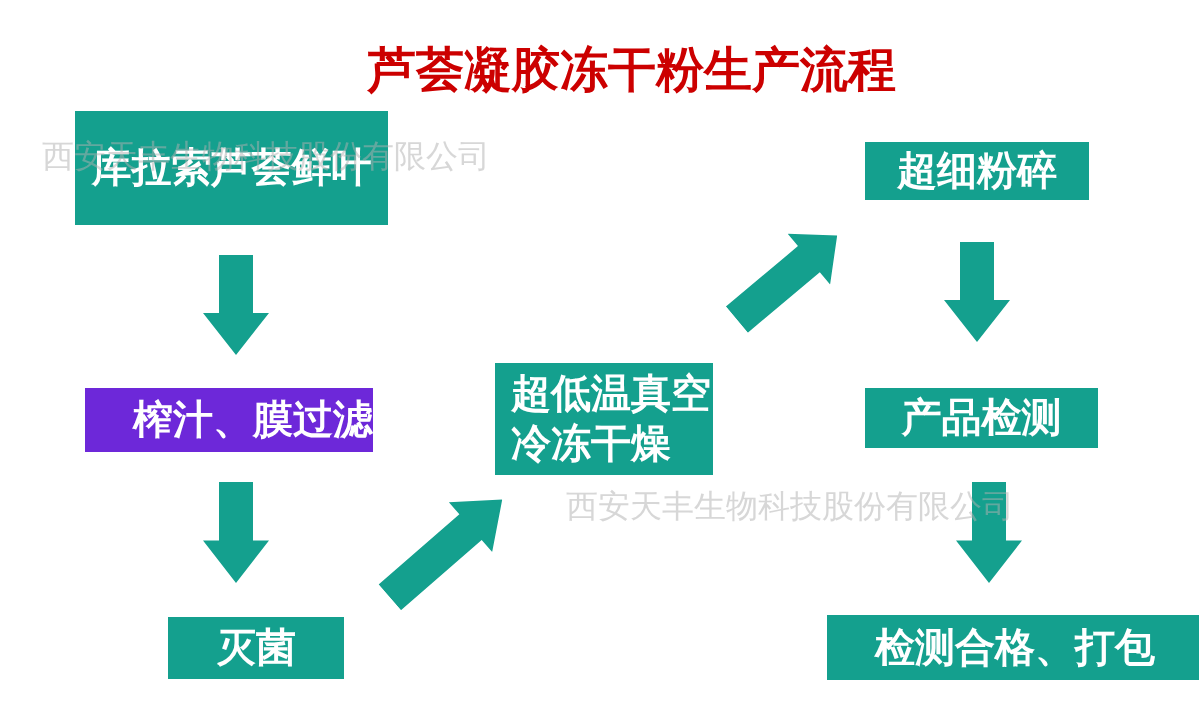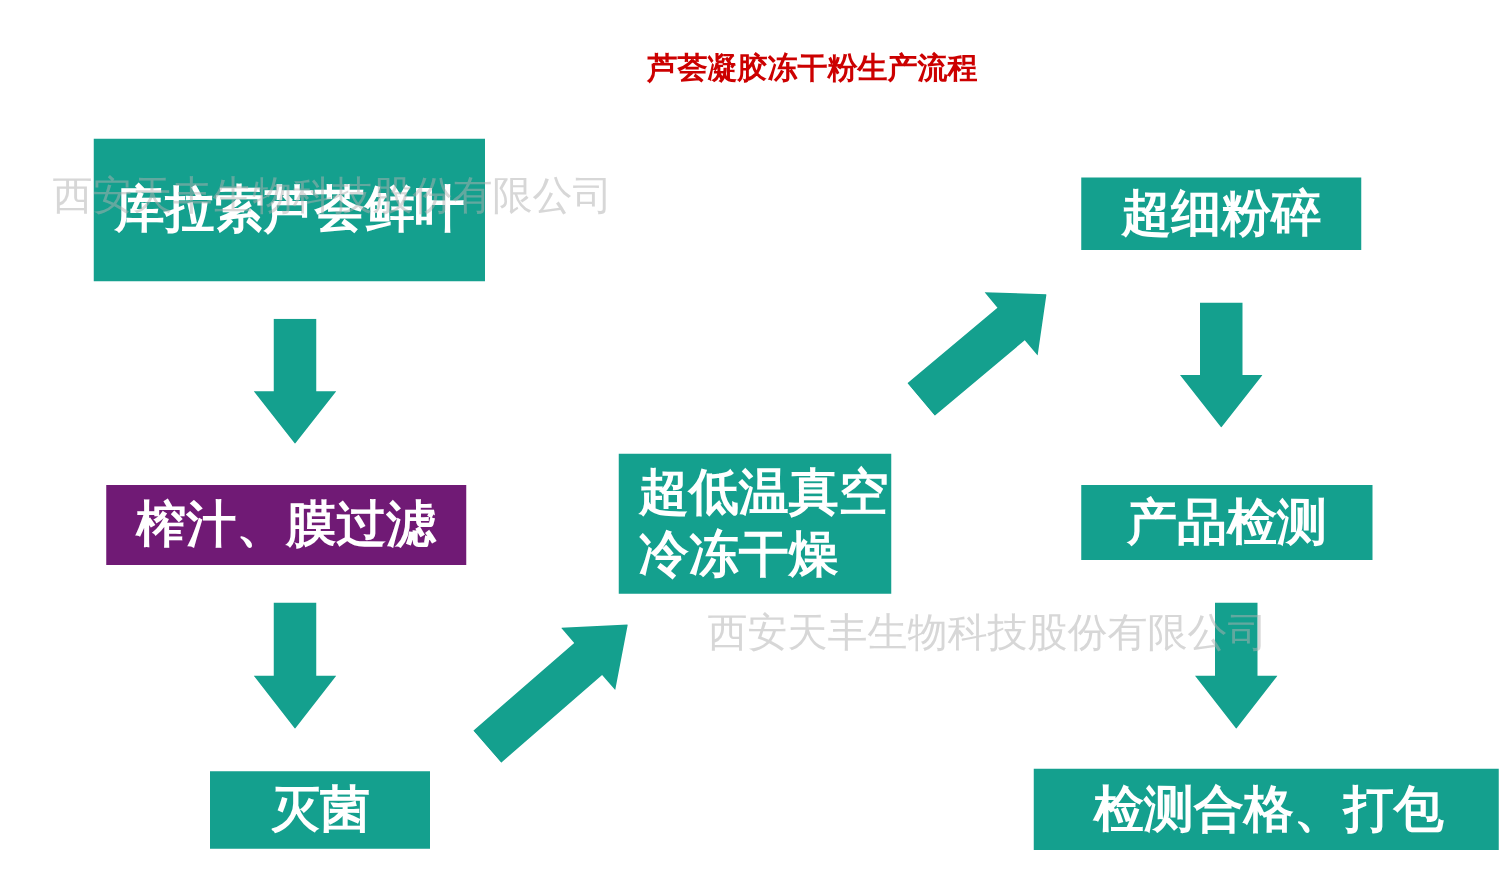--- a/index.html
+++ b/index.html
@@ -2,22 +2,22 @@
 <html><head>
 <meta charset="utf-8">
 <style>
   html,body { margin:0; padding:0; }
   body {
     width:1199px; height:704px; position:relative; overflow:hidden;
     background:#ffffff;
     font-family:"Liberation Serif","DejaVu Serif",serif;
   }
   .title {
-    position:absolute; top:38px; left:650px; transform:translateX(-50%);
-    font-size:24px; font-weight:bold; white-space:nowrap;
+    position:absolute; top:38px; left:632px; transform:translateX(-50%);
+    font-size:48px; font-weight:bold; white-space:nowrap;
     color:#cc0000; z-index:1;
   }
   .box {
     position:absolute; z-index:1;
     background:#14a08e; color:#ffffff;
     font-weight:bold; font-size:40px; line-height:1.25;
     display:flex; flex-direction:column; justify-content:center; align-items:center;
     white-space:nowrap;
   }
   .box .line { white-space:pre; }
@@ -53,21 +53,21 @@
 
 <div class="title" style="color: rgb(204, 0, 0);">芦荟凝胶冻干粉生产流程</div>
 
 <div class="watermark" id="wm-top">西安天丰生物科技股份有限公司</div>
 <div class="watermark" id="wm-bottom">西安天丰生物科技股份有限公司</div>
 
 <div class="box" id="node-fresh-leaf" style="background: rgb(20, 160, 142); color: rgb(255, 255, 255);">
   <span class="line">库拉索芦荟鲜叶</span>
 </div>
 
-<div class="box" id="node-juice-filter" style="background: #701a75; color: rgb(255, 255, 255);">
+<div class="box" id="node-juice-filter" style="background: #6d28d9; color: rgb(255, 255, 255); align-items: flex-end;">
   <span class="line">榨汁、膜过滤</span>
 </div>
 
 <div class="box" id="node-sterilize" style="background: rgb(20, 160, 142); color: rgb(255, 255, 255);">
   <span class="line">灭菌</span>
 </div>
 
 <div class="box align-left" id="node-freeze-dry" style="background: rgb(20, 160, 142); color: rgb(255, 255, 255);">
   <span class="line">超低温真空</span>
   <span class="line">冷冻干燥</span>

